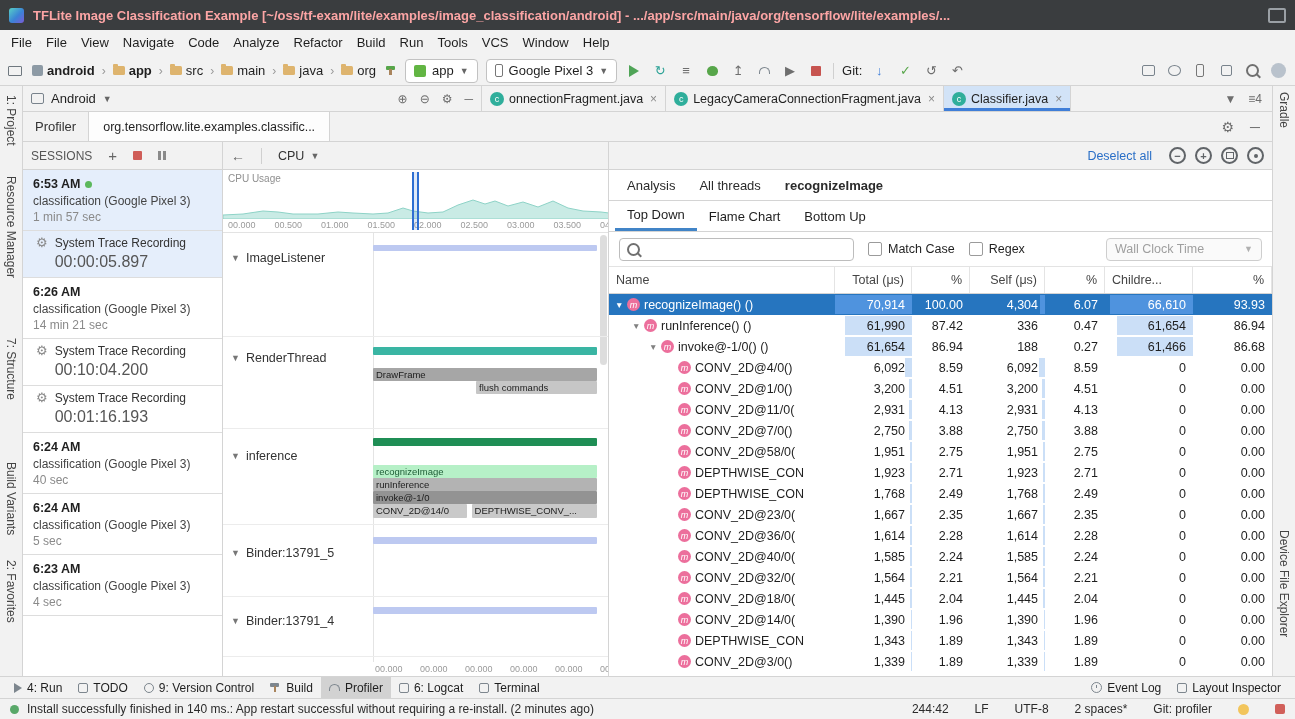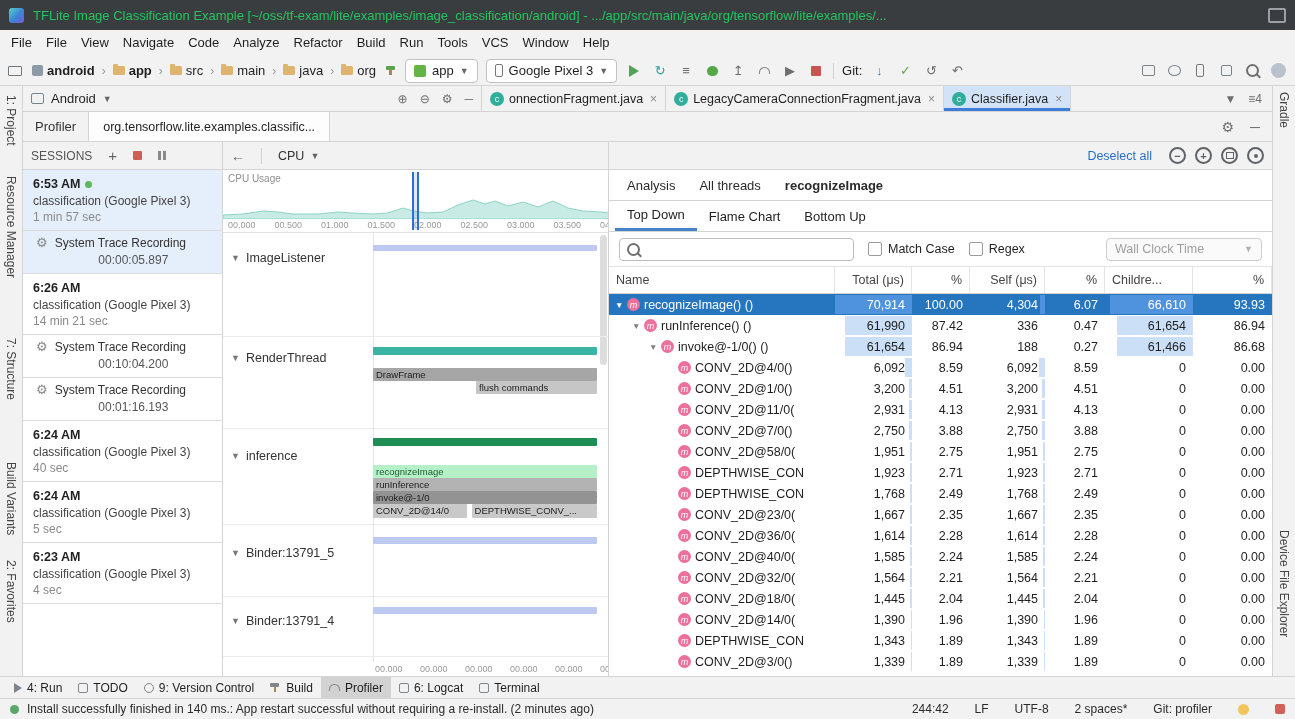--- a/index.html
+++ b/index.html
@@ -1,19 +1,19 @@
 <!DOCTYPE html>
 <html><head>
 <meta charset="utf-8">
 <style>
   html,body{margin:0;padding:0;background:#e8e8e8;}
   #app{position:relative;width:1295px;height:719px;font-family:"Liberation Sans",sans-serif;font-size:13px;color:#1f1f1f;background:#f2f2f2;overflow:hidden;}
   
   #titlebar{position:absolute;left:0;top:0;width:1295px;height:30px;background:#3a3d3f;display:flex;align-items:center;gap:9px;padding:0 9px;box-sizing:border-box;}
-  #titlebar .title{color:#22c55e;font-weight:normal;font-size:13px;white-space:nowrap;overflow:hidden;flex:1;}
+  #titlebar .title{color:#fca5a5;font-weight:bold;font-size:13px;white-space:nowrap;overflow:hidden;flex:1;}
   .as-logo{width:15px;height:15px;border-radius:3px;background:linear-gradient(135deg,#57d0c6,#3b83d6 55%,#7a5bd6);flex:0 0 auto;}
   .win-ctl{width:14px;height:11px;border:2px solid #9aa0a5;border-radius:2px;flex:0 0 auto;}
   
   #menubar{position:absolute;left:0;top:30px;width:100%;height:26px;display:flex;align-items:center;padding-left:4px;box-sizing:border-box;}
   .menu-item{padding:0 7px;line-height:26px;}
   
   #toolbar{position:absolute;left:0;top:56px;width:100%;height:30px;border-bottom:1px solid #d4d4d4;display:flex;align-items:center;padding:0 8px;box-sizing:border-box;gap:8px;}
   .crumbs{display:flex;align-items:center;gap:3px;}
   .crumb{display:flex;align-items:center;gap:4px;padding:0 2px;}
   .crumb.b span{font-weight:bold;}
@@ -78,21 +78,21 @@
   .sess-card{padding:7px 10px 6px;border-bottom:1px solid #ddd;}
   .sess-card.sel{background:#e5eefb;}
   .sess-time{font-weight:bold;font-size:12.5px;display:flex;align-items:center;gap:5px;}
   .live-dot{width:7px;height:7px;border-radius:50%;background:#5cb85c;}
   .sess-name{font-size:12px;color:#444;margin-top:3px;}
   .sess-dur{font-size:12px;color:#8a8a8a;margin-top:2px;}
   .rec-row{display:flex;gap:7px;padding:5px 10px 6px 13px;border-bottom:1px solid #ddd;align-items:flex-start;}
   .rec-row.sel{background:#e5eefb;}
   .gear{color:#8a8a8a;font-size:13px;line-height:14px;}
   .rec-label{font-size:12px;color:#333;}
-  .rec-time{font-size:12px;color:#555;text-align:center;margin-top:3px;}
+  .rec-time{font-size:16px;color:#555;text-align:left;margin-top:3px;}
   
   .cpu-panel{width:386px;border-right:1px solid #d4d4d4;background:#fff;display:flex;flex-direction:column;box-sizing:border-box;flex:0 0 auto;}
   .back-arrow{font-size:14px;color:#666;}
   .cpu-dd{display:flex;align-items:center;gap:6px;font-size:12.5px;color:#333;flex:1;}
   .cpu-chart{height:62px;position:relative;border-bottom:1px solid #e3e3e3;overflow:hidden;flex:0 0 auto;}
   .chart-label{position:absolute;top:3px;left:5px;font-size:10px;color:#8f8f8f;}
   .chart-svg{position:absolute;left:0;bottom:13px;}
   .axis{position:absolute;left:0;right:0;bottom:1px;height:11px;overflow:hidden;}
   .axis span{position:absolute;font-size:9px;color:#9a9a9a;white-space:nowrap;}
   .selbox{position:absolute;top:2px;bottom:2px;left:189px;width:7px;border-left:2px solid #2e6fd2;border-right:2px solid #2e6fd2;background:rgba(46,111,210,0.15);box-sizing:border-box;}
@@ -1065,20 +1065,30 @@
         </div>
         <div class="bb-item">
           <span class="ic-box"></span>
           <span>6: Logcat</span>
         </div>
         <div class="bb-item">
           <span class="ic-box"></span>
           <span>Terminal</span>
         </div>
       </div>
+    <div id="bb-right">
+        <div class="bb-item">
+          <span class="ic-clock"></span>
+          <span>Event Log</span>
+        </div>
+        <div class="bb-item">
+          <span class="ic-box"></span>
+          <span>Layout Inspector</span>
+        </div>
+      </div>
   </div>
 
   <div id="statusbar">
     <span class="green-dot"></span>
     <span style="white-space:nowrap;overflow:hidden;">Install successfully finished in 140 ms.: App restart successful without requiring a re-install. (2 minutes ago)</span>
     <div id="status-right">
         <span class="sb-item">244:42</span>
         <span class="sb-item">LF</span>
         <span class="sb-item">UTF-8</span>
         <span class="sb-item">2 spaces*</span>

